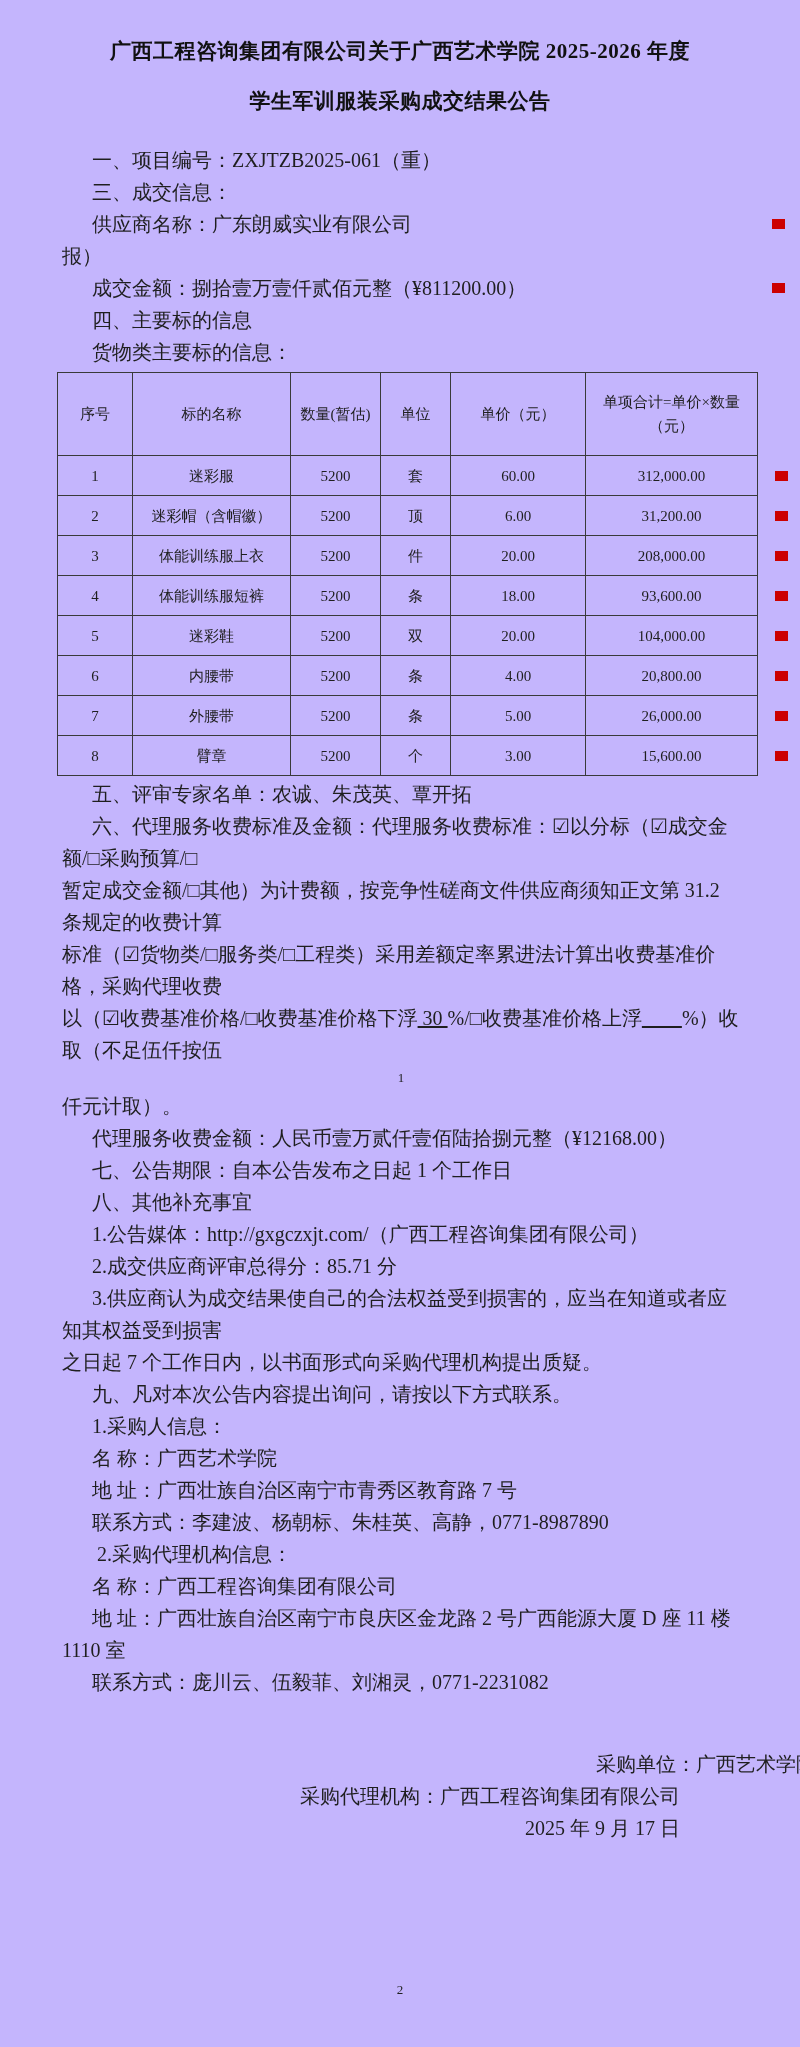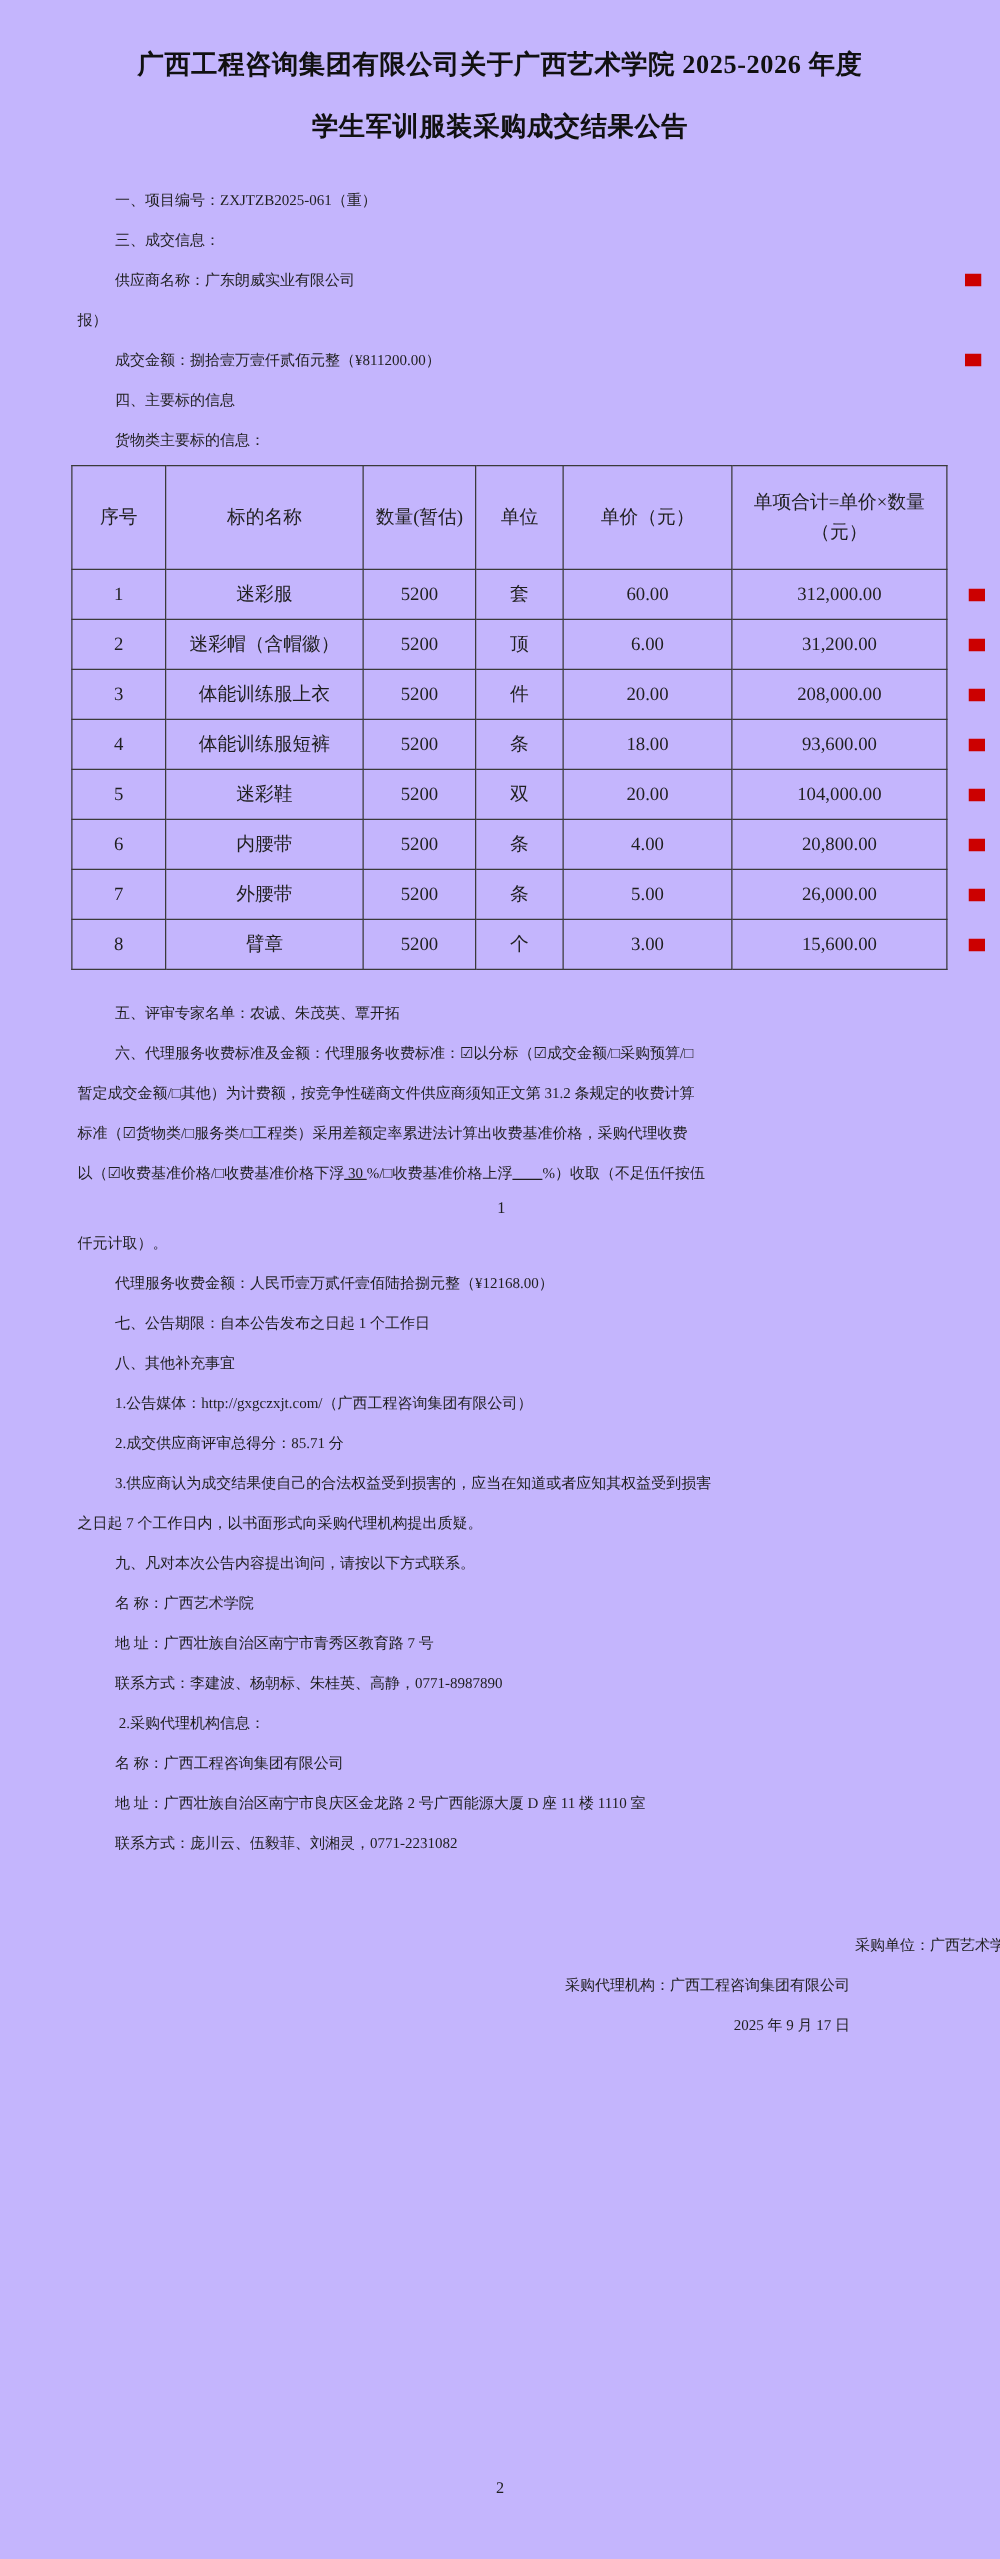--- a/index.html
+++ b/index.html
@@ -18,21 +18,21 @@
     text-align:center;
     font-weight:bold;
     font-size:21px;
     line-height:50px;
     color:#111;
     letter-spacing:0.5px;
   }
   .body-text{margin-top:18px;}
   .ln{
     margin:0 60px 0 62px;
-    font-size:12px;
+    font-size:20px;
     line-height:32px;
     white-space:pre-wrap;
     position:relative;
   }
   .indent{text-indent:30px;}
   .rev-mark{
     position:absolute;
     right:-45px;
     top:11px;
     width:13px;
@@ -192,36 +192,37 @@
       <td>8</td>
       <td>臂章</td>
       <td>5200</td>
       <td>个</td>
       <td>3.00</td>
       <td><span>15,600.00</span><span class="td-mark" style="background: rgb(204, 0, 0);"></span></td>
     </tr>
   </tbody>
     </table>
 
-  <div class="body-text" style="margin-top:18px;">
+  <div class="body-text" style="margin-top:2px;">
     <div class="ln indent">五、评审专家名单：农诚、朱茂英、覃开拓</div>
     <div class="ln indent">六、代理服务收费标准及金额：代理服务收费标准：☑以分标（☑成交金额/□采购预算/□</div>
     <div class="ln">暂定成交金额/□其他）为计费额，按竞争性磋商文件供应商须知正文第 31.2 条规定的收费计算</div>
     <div class="ln">标准（☑货物类/□服务类/□工程类）采用差额定率累进法计算出收费基准价格，采购代理收费</div>
     <div class="ln"><span>以（☑收费基准价格/□收费基准价格下浮</span><u class="blank"> 30 </u><span>%/□收费基准价格上浮</span><u class="blank">　　</u><span>%）收取（不足伍仟按伍</span></div>
     <div class="page-no">1</div>
     <div class="ln">仟元计取）。</div>
     <div class="ln indent">代理服务收费金额：人民币壹万贰仟壹佰陆拾捌元整（¥12168.00）</div>
     <div class="ln indent">七、公告期限：自本公告发布之日起 1 个工作日</div>
     <div class="ln indent">八、其他补充事宜</div>
     <div class="ln indent">1.公告媒体：http://gxgczxjt.com/（广西工程咨询集团有限公司）</div>
     <div class="ln indent">2.成交供应商评审总得分：85.71 分</div>
     <div class="ln indent">3.供应商认为成交结果使自己的合法权益受到损害的，应当在知道或者应知其权益受到损害</div>
     <div class="ln">之日起 7 个工作日内，以书面形式向采购代理机构提出质疑。</div>
     <div class="ln indent">九、凡对本次公告内容提出询问，请按以下方式联系。</div>
+    <div class="ln indent">1.采购人信息：</div>
     <div class="ln indent">名 称：广西艺术学院</div>
     <div class="ln indent">地 址：广西壮族自治区南宁市青秀区教育路 7 号</div>
     <div class="ln indent">联系方式：李建波、杨朝标、朱桂英、高静，0771-8987890</div>
     <div class="ln indent"> 2.采购代理机构信息：</div>
     <div class="ln indent">名 称：广西工程咨询集团有限公司</div>
     <div class="ln indent">地 址：广西壮族自治区南宁市良庆区金龙路 2 号广西能源大厦 D 座 11 楼 1110 室</div>
     <div class="ln indent">联系方式：庞川云、伍毅菲、刘湘灵，0771-2231082</div>
   </div>
 
   <div class="sign-block">

